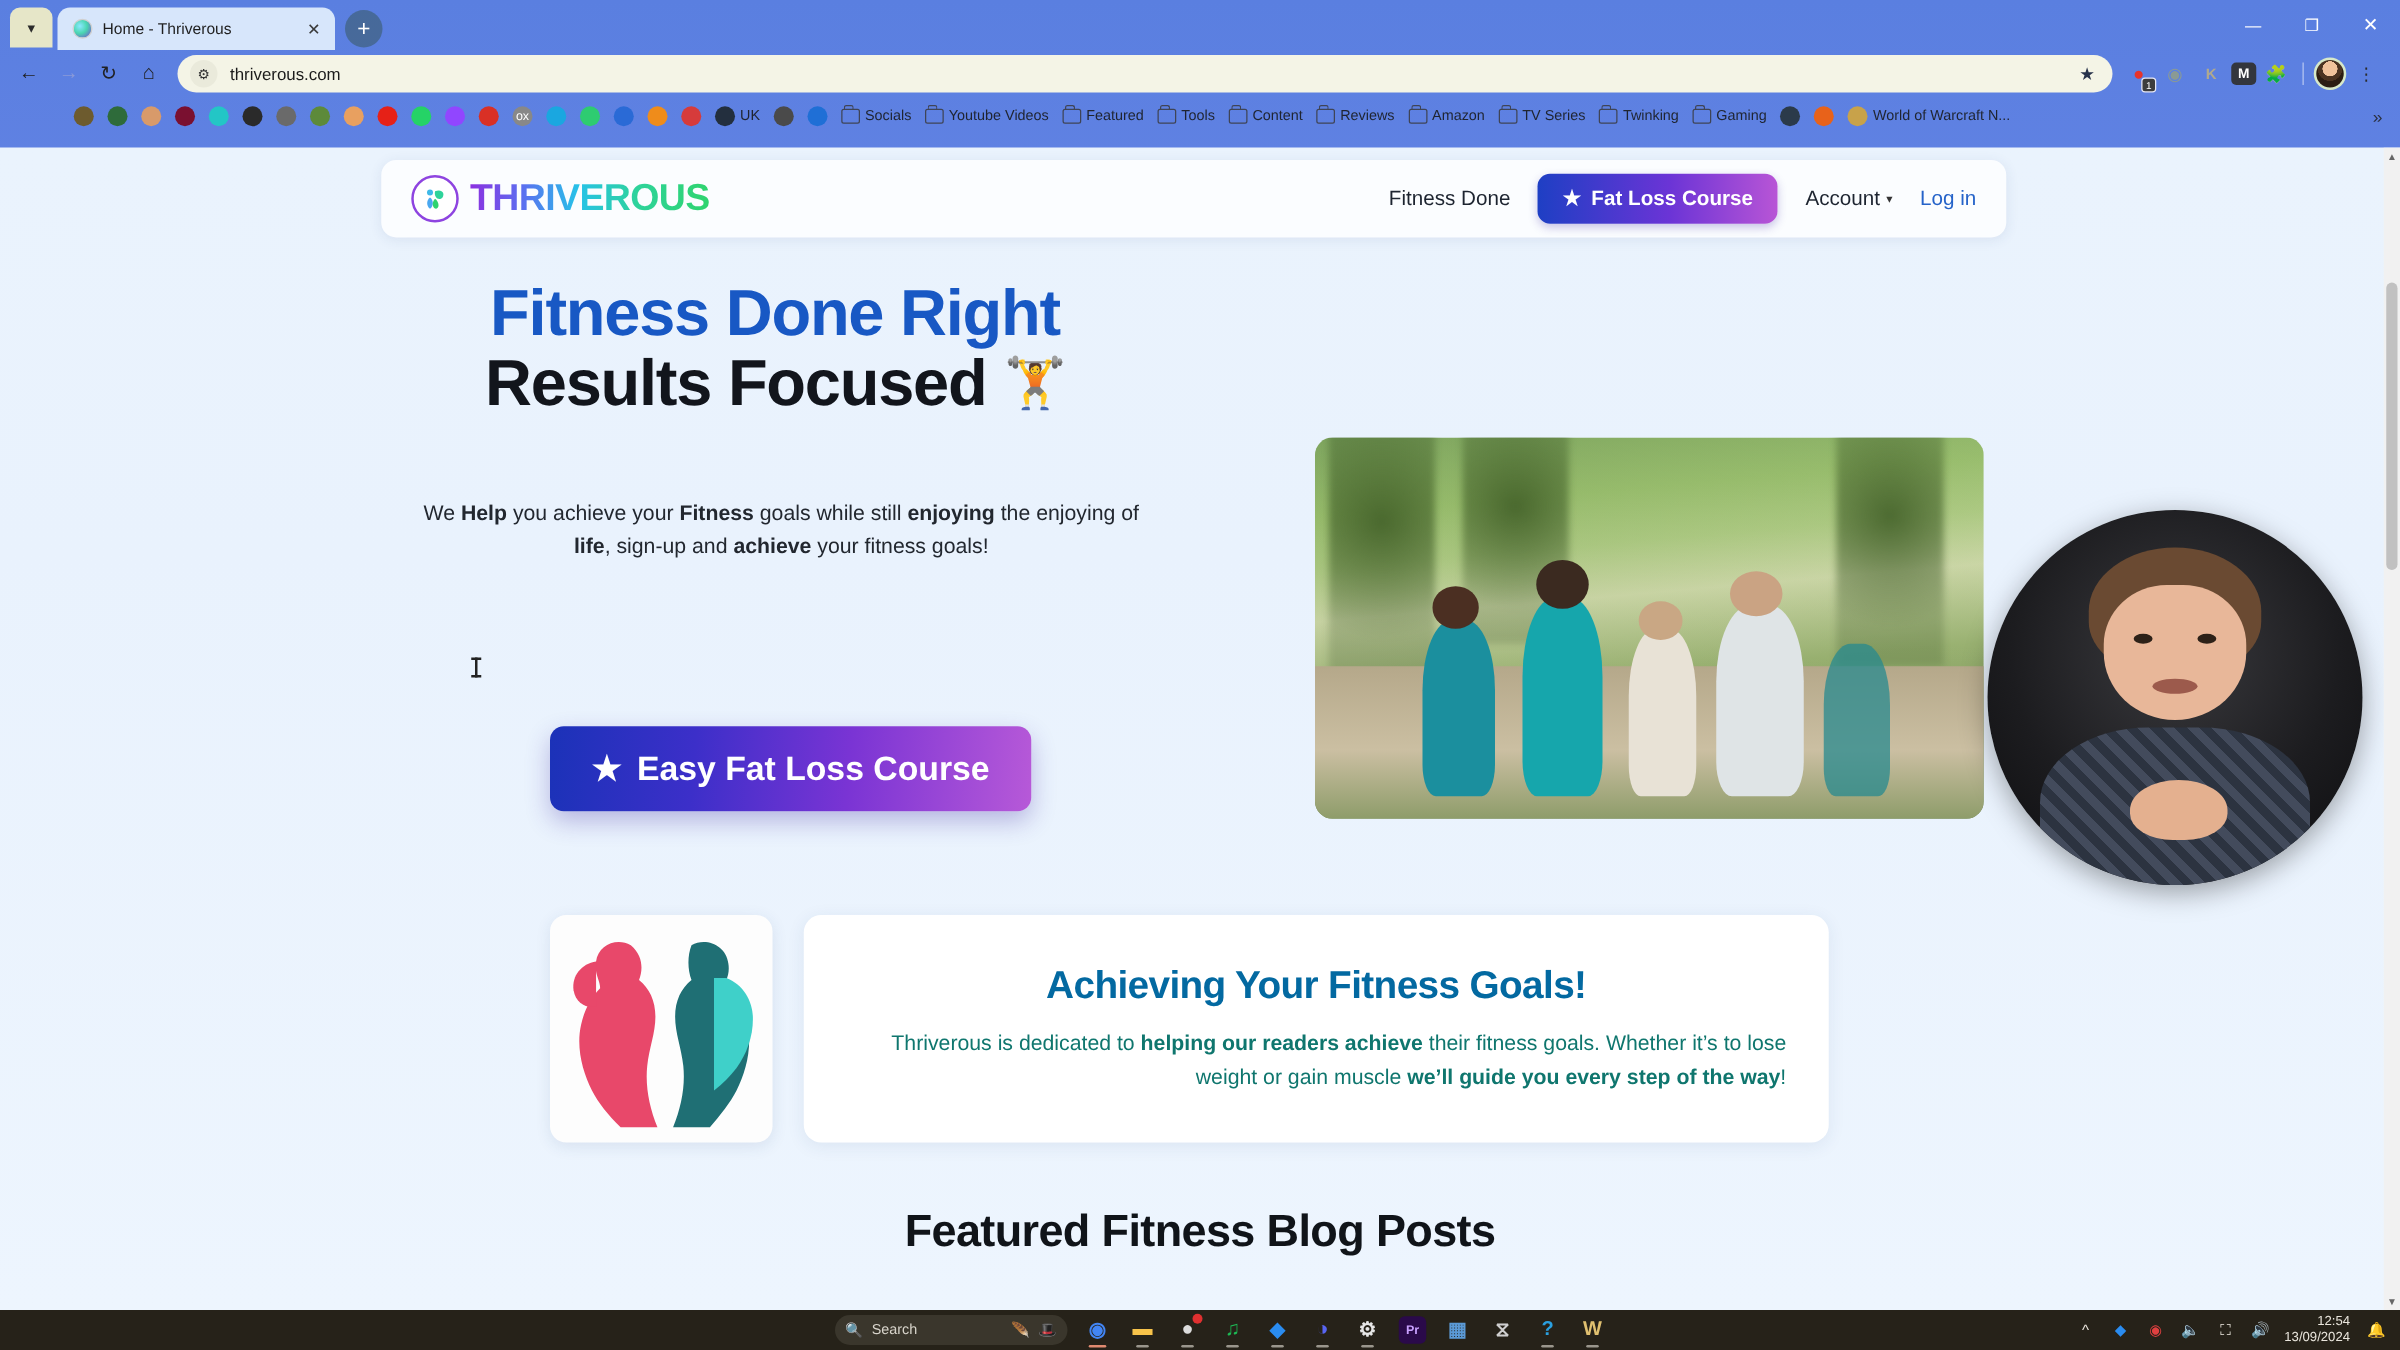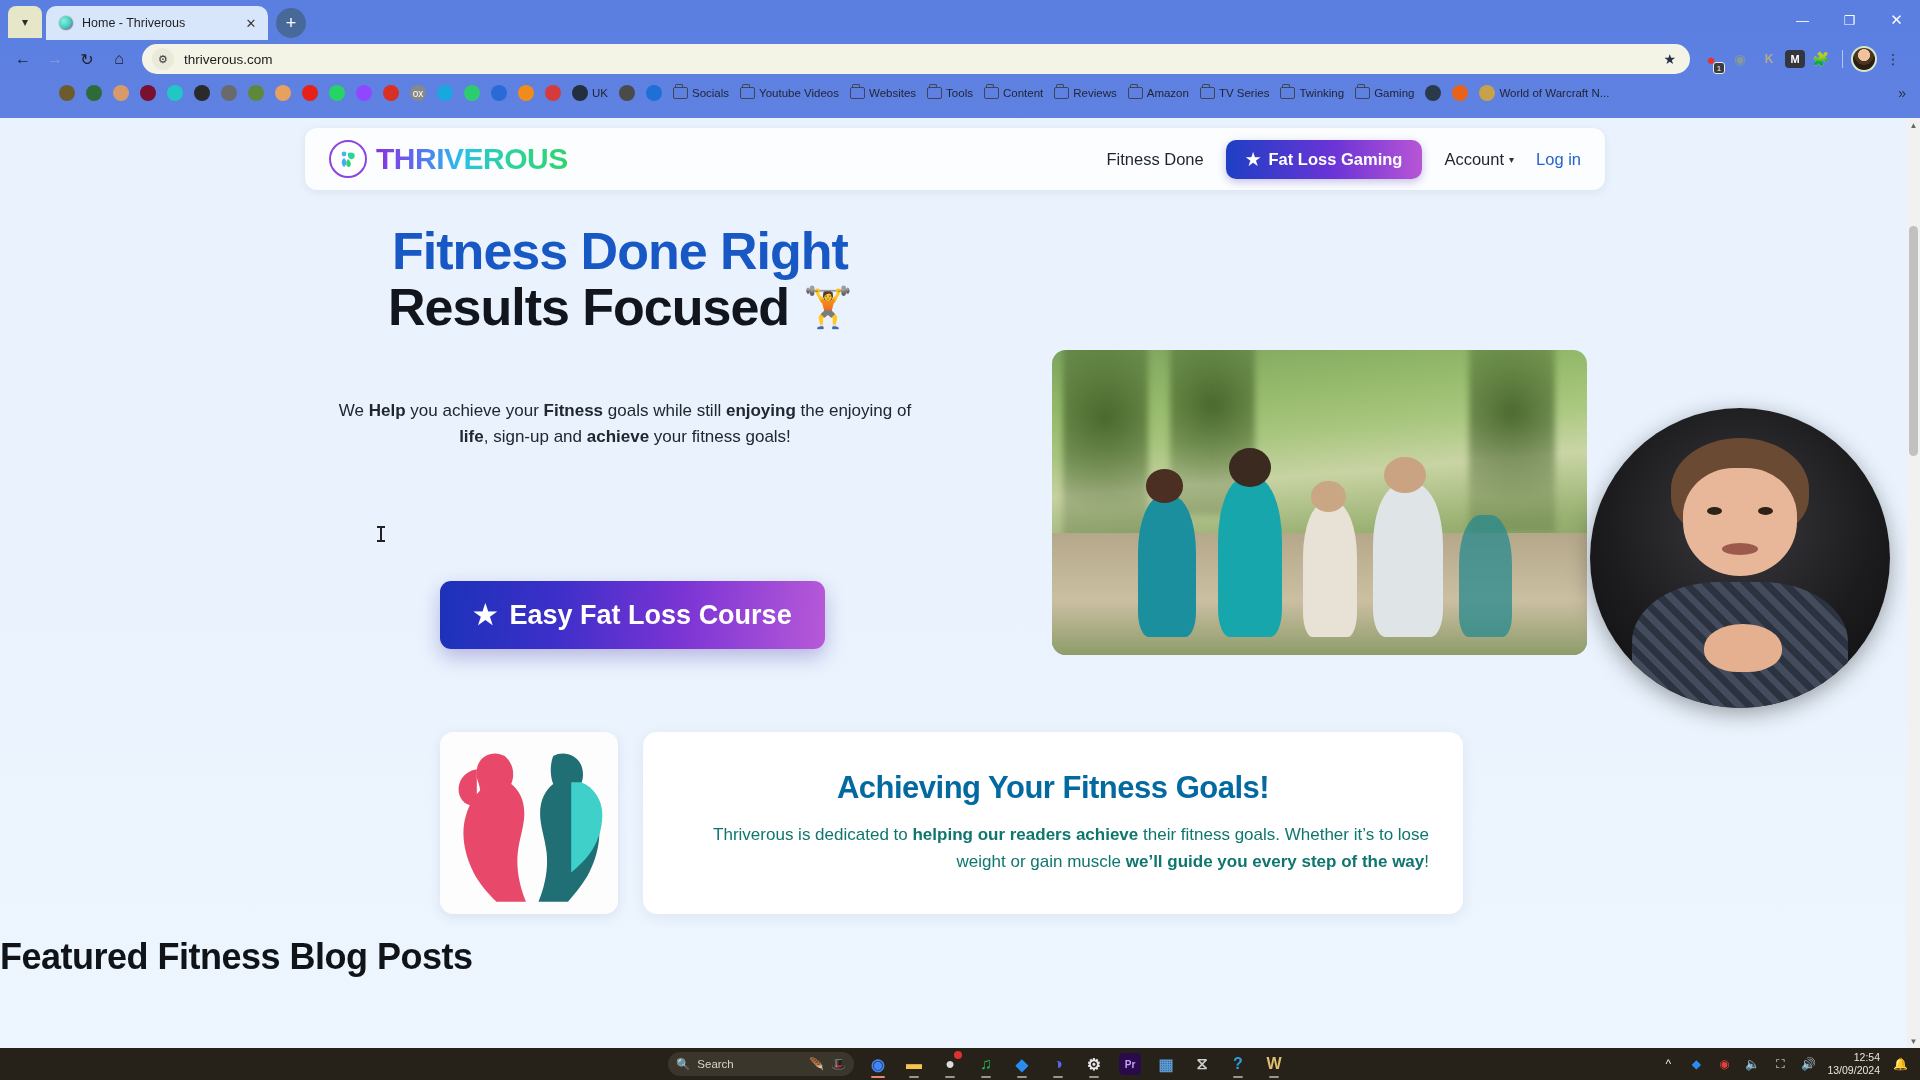--- a/index.html
+++ b/index.html
@@ -293,22 +293,22 @@
     width: 178px; height: 182px;
     background: #fdfdfd; border-radius: 13px;
     box-shadow: 0 3px 12px rgba(40,70,120,.10);
     overflow: hidden;
   }
   .duo-f, .duo-m { position:absolute; bottom:4%; width:46%; height:90%; }
   .duo-f { left:5%; }
   .duo-m { right:5%; }
 
   .featured-title {
-    position: absolute; left: 0; right: 0; top: 818px;
-    text-align: left; font-size: 36px; font-weight: 800; color: #101419;
+    position: absolute; left: 0; right: 0; top: 846px;
+    text-align: center; font-size: 36px; font-weight: 800; color: #101419;
     letter-spacing: -.5px;
   }
 
   
   .taskbar {
     position: absolute; left: 0; bottom: 0; width: 1920px; height: 32px;
     background: #262219;
     display: flex; align-items: center;
   }
   .tb-center {
@@ -482,21 +482,21 @@
       <div class="bm">
         <span class="folder"></span>
         <span>Socials</span>
       </div>
       <div class="bm">
         <span class="folder"></span>
         <span>Youtube Videos</span>
       </div>
       <div class="bm">
         <span class="folder"></span>
-        <span>Websites</span>
+        <span>Featured</span>
       </div>
       <div class="bm">
         <span class="folder"></span>
         <span>Tools</span>
       </div>
       <div class="bm">
         <span class="folder"></span>
         <span>Content</span>
       </div>
       <div class="bm">
@@ -545,21 +545,21 @@
           <path d="M9 12 C6 14 6 19 9 21 C12 19 12 14 9 12 Z" fill="#4aa8f0"></path>
           <path d="M13 13 C10 16 11 21 14 21 C17 20 16 15 13 13 Z" fill="#2ed36e"></path>
         </svg>
       </span>
       <span class="brand-text">THRIVEROUS</span>
     </div>
     <div class="nav">
       <a href="#">Fitness Done</a>
       <div class="btn-course">
         <span>★</span>
-        <span>Fat Loss Gaming</span>
+        <span>Fat Loss Course</span>
       </div>
       <a href="#" class="nav-account">
         <span>Account</span>
         <span class="caret">▾</span>
       </a>
       <a href="#" class="nav-login">Log in</a>
     </div>
   </div>
 
   <div class="hero-title">

